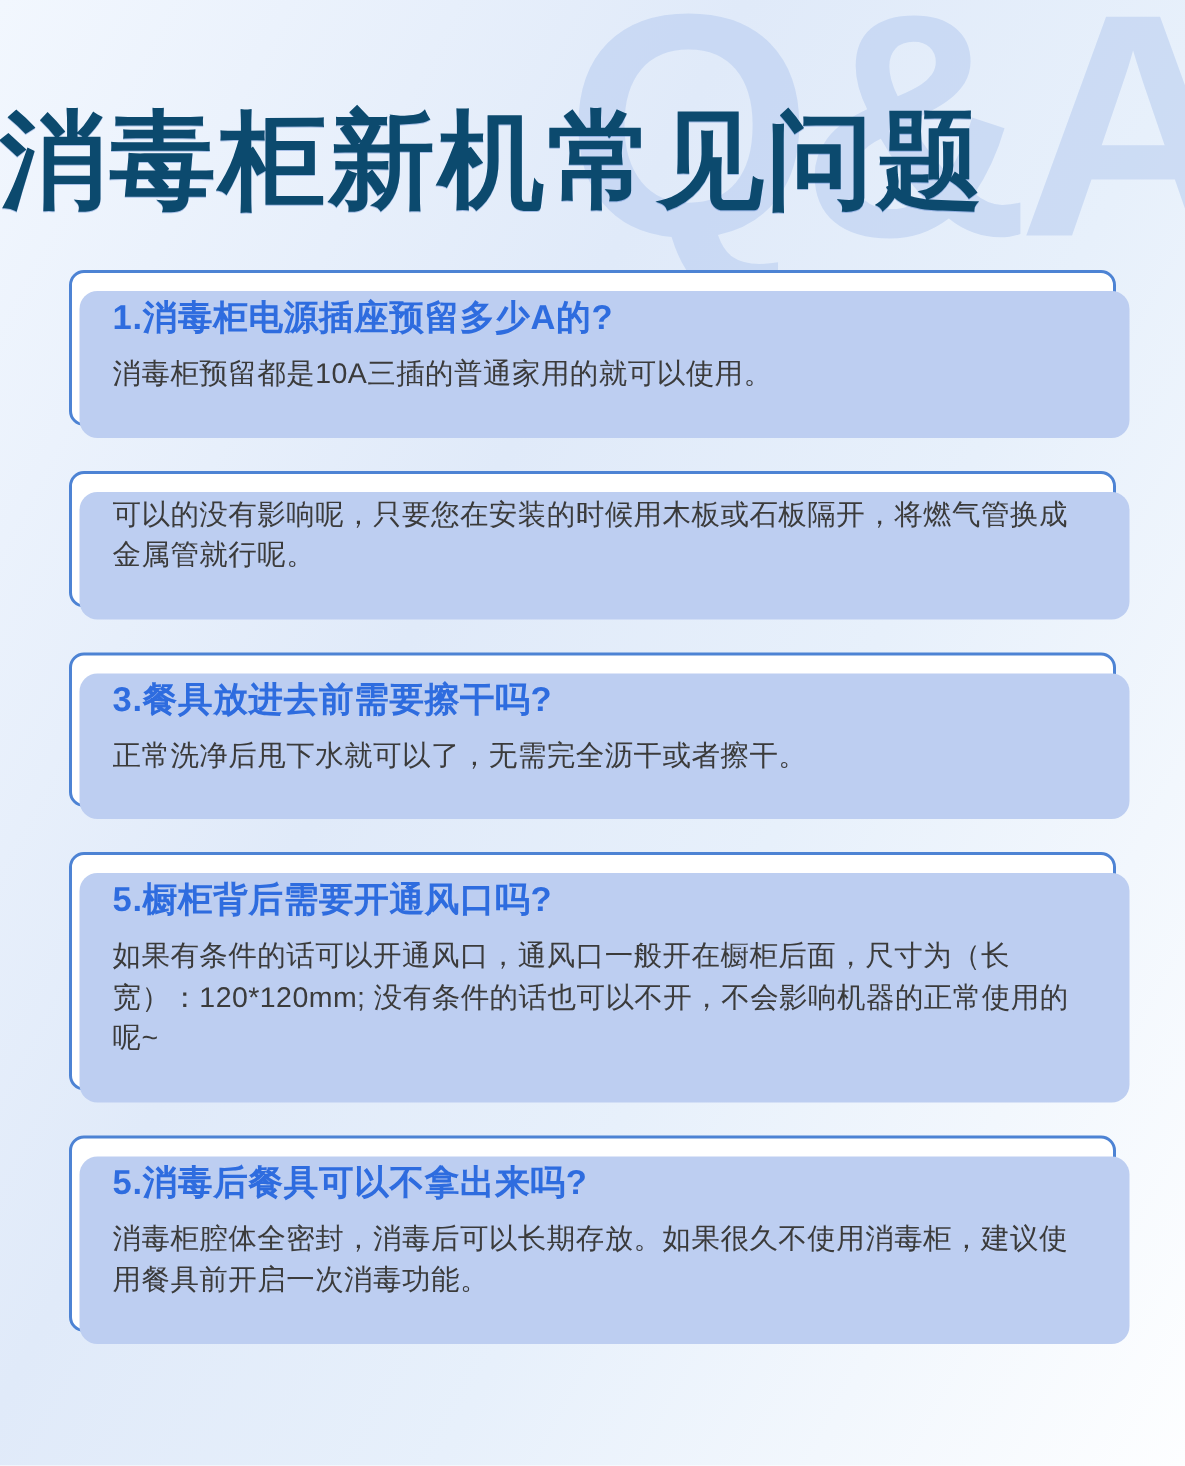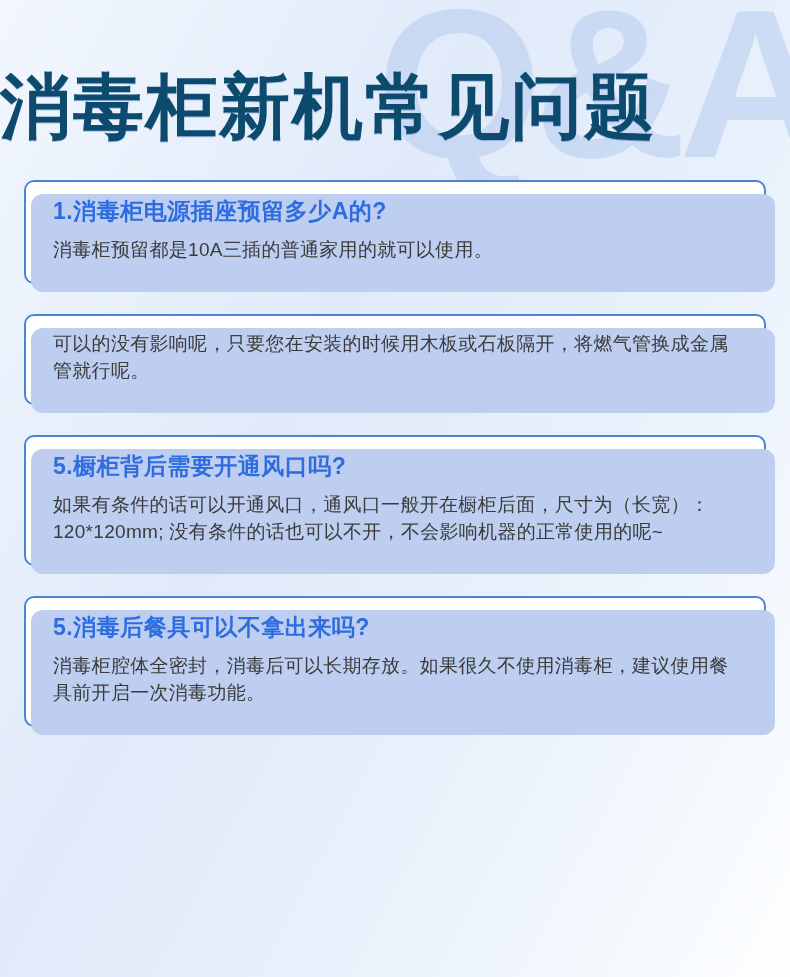--- a/index.html
+++ b/index.html
@@ -34,21 +34,21 @@
     margin: 0;
     padding-top: 60px;
     text-align: left;
     font-size: 71px;
     font-weight: 900;
     letter-spacing: 2px;
     color: #0c4a6e;
     text-shadow: 0 1px 0 rgba(43,96,190,0.35);
     white-space: nowrap;
   }
-  .cards { padding: 0 24px; }
+  .cards { padding: 0 46px; }
   .qa-card {
     position: relative;
     z-index: 0;
     background: #ffffff;
     border: 2px solid #4d83d4;
     border-radius: 10px;
     padding: 14px 26px 18px 27px;
     margin-bottom: 30px;
   }
   .qa-card::before {
@@ -90,20 +90,24 @@
 
   <div class="qa-card">
     <p class="qa-question">1.消毒柜电源插座预留多少A的?</p>
     <p class="qa-answer">消毒柜预留都是10A三插的普通家用的就可以使用。</p>
   </div>
 
   <div class="qa-card">
     <p class="qa-answer">可以的没有影响呢，只要您在安装的时候用木板或石板隔开，将燃气管换成金属管就行呢。</p>
   </div>
 
+  <div class="qa-card">
+    <p class="qa-question">3.餐具放进去前需要擦干吗?</p>
+    <p class="qa-answer">正常洗净后甩下水就可以了，无需完全沥干或者擦干。</p>
+  </div>
 
   <div class="qa-card">
     <p class="qa-question">5.橱柜背后需要开通风口吗?</p>
     <p class="qa-answer">如果有条件的话可以开通风口，通风口一般开在橱柜后面，尺寸为（长宽）：120*120mm; 没有条件的话也可以不开，不会影响机器的正常使用的呢~</p>
   </div>
 
   <div class="qa-card">
     <p class="qa-question">5.消毒后餐具可以不拿出来吗?</p>
     <p class="qa-answer">消毒柜腔体全密封，消毒后可以长期存放。如果很久不使用消毒柜，建议使用餐具前开启一次消毒功能。</p>
   </div>

